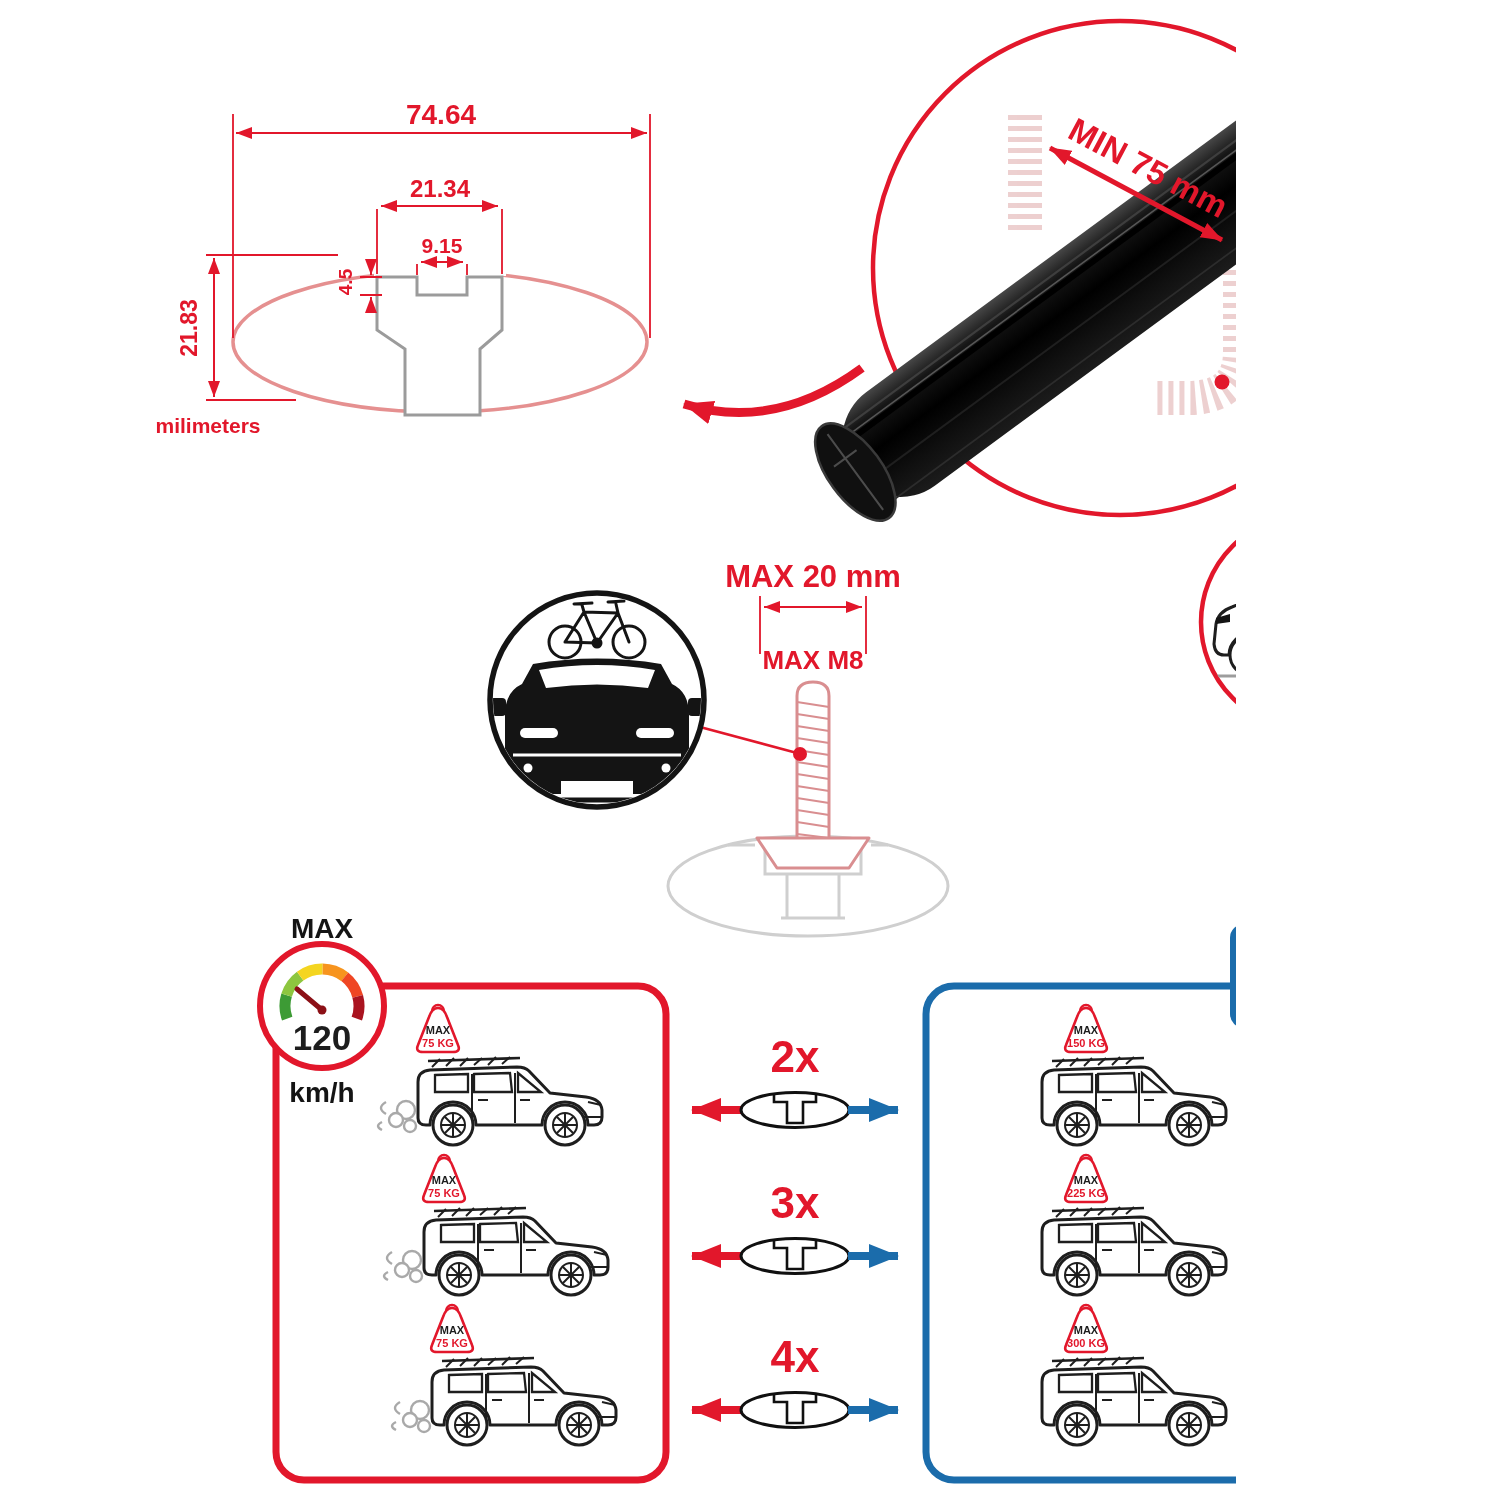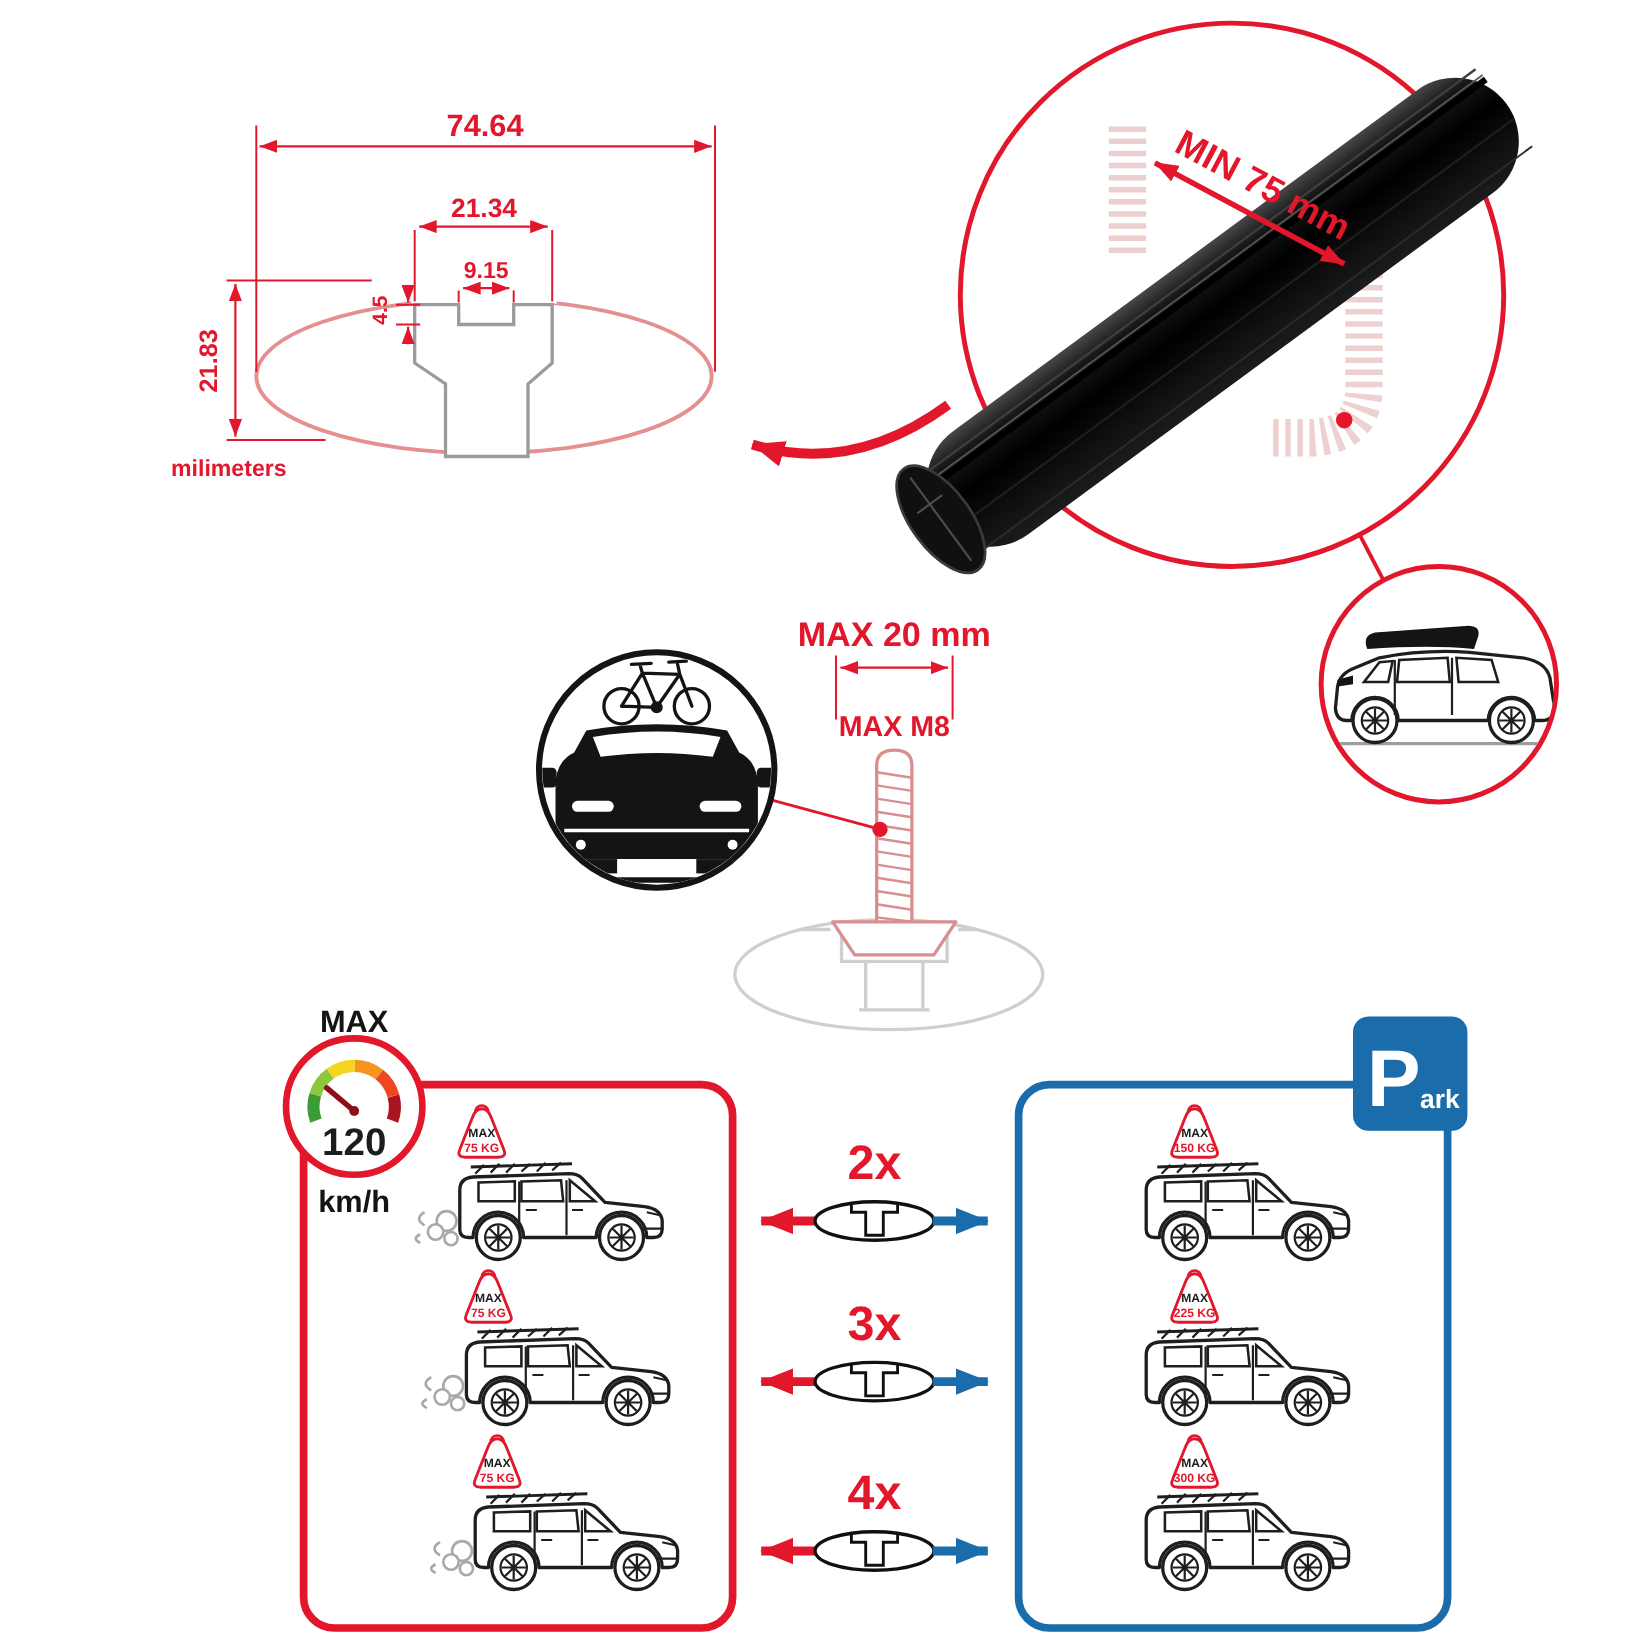--- a/index.html
+++ b/index.html
@@ -1,16 +1,16 @@
 <!DOCTYPE html>
 <html><head>
 <meta charset="utf-8">
 <style>
   html,body{margin:0;padding:0;background:#fff;}
-  #stage{position:relative;width:1500px;height:1500px;background:#14b8a6;overflow:hidden;}
+  #stage{position:relative;width:1236px;height:1500px;background:#7dd3fc;overflow:hidden;}
   svg{display:block;}
   text{font-family:"Liberation Sans",sans-serif;}
   
   .dimtxt{fill:#e2172b;font-weight:bold;text-anchor:middle;}
   .dim{stroke:#e2172b;stroke-width:2;fill:none;}
   .dimthin{stroke:#e2172b;stroke-width:1.8;fill:none;}
   .prof{stroke:#9b9b9b;stroke-width:3;fill:#fff;}
   
   .gh{stroke:#cfcfcf;stroke-width:3;fill:none;}
   .bolt{stroke:#d98e90;stroke-width:3;fill:#fff;stroke-linejoin:round;}

